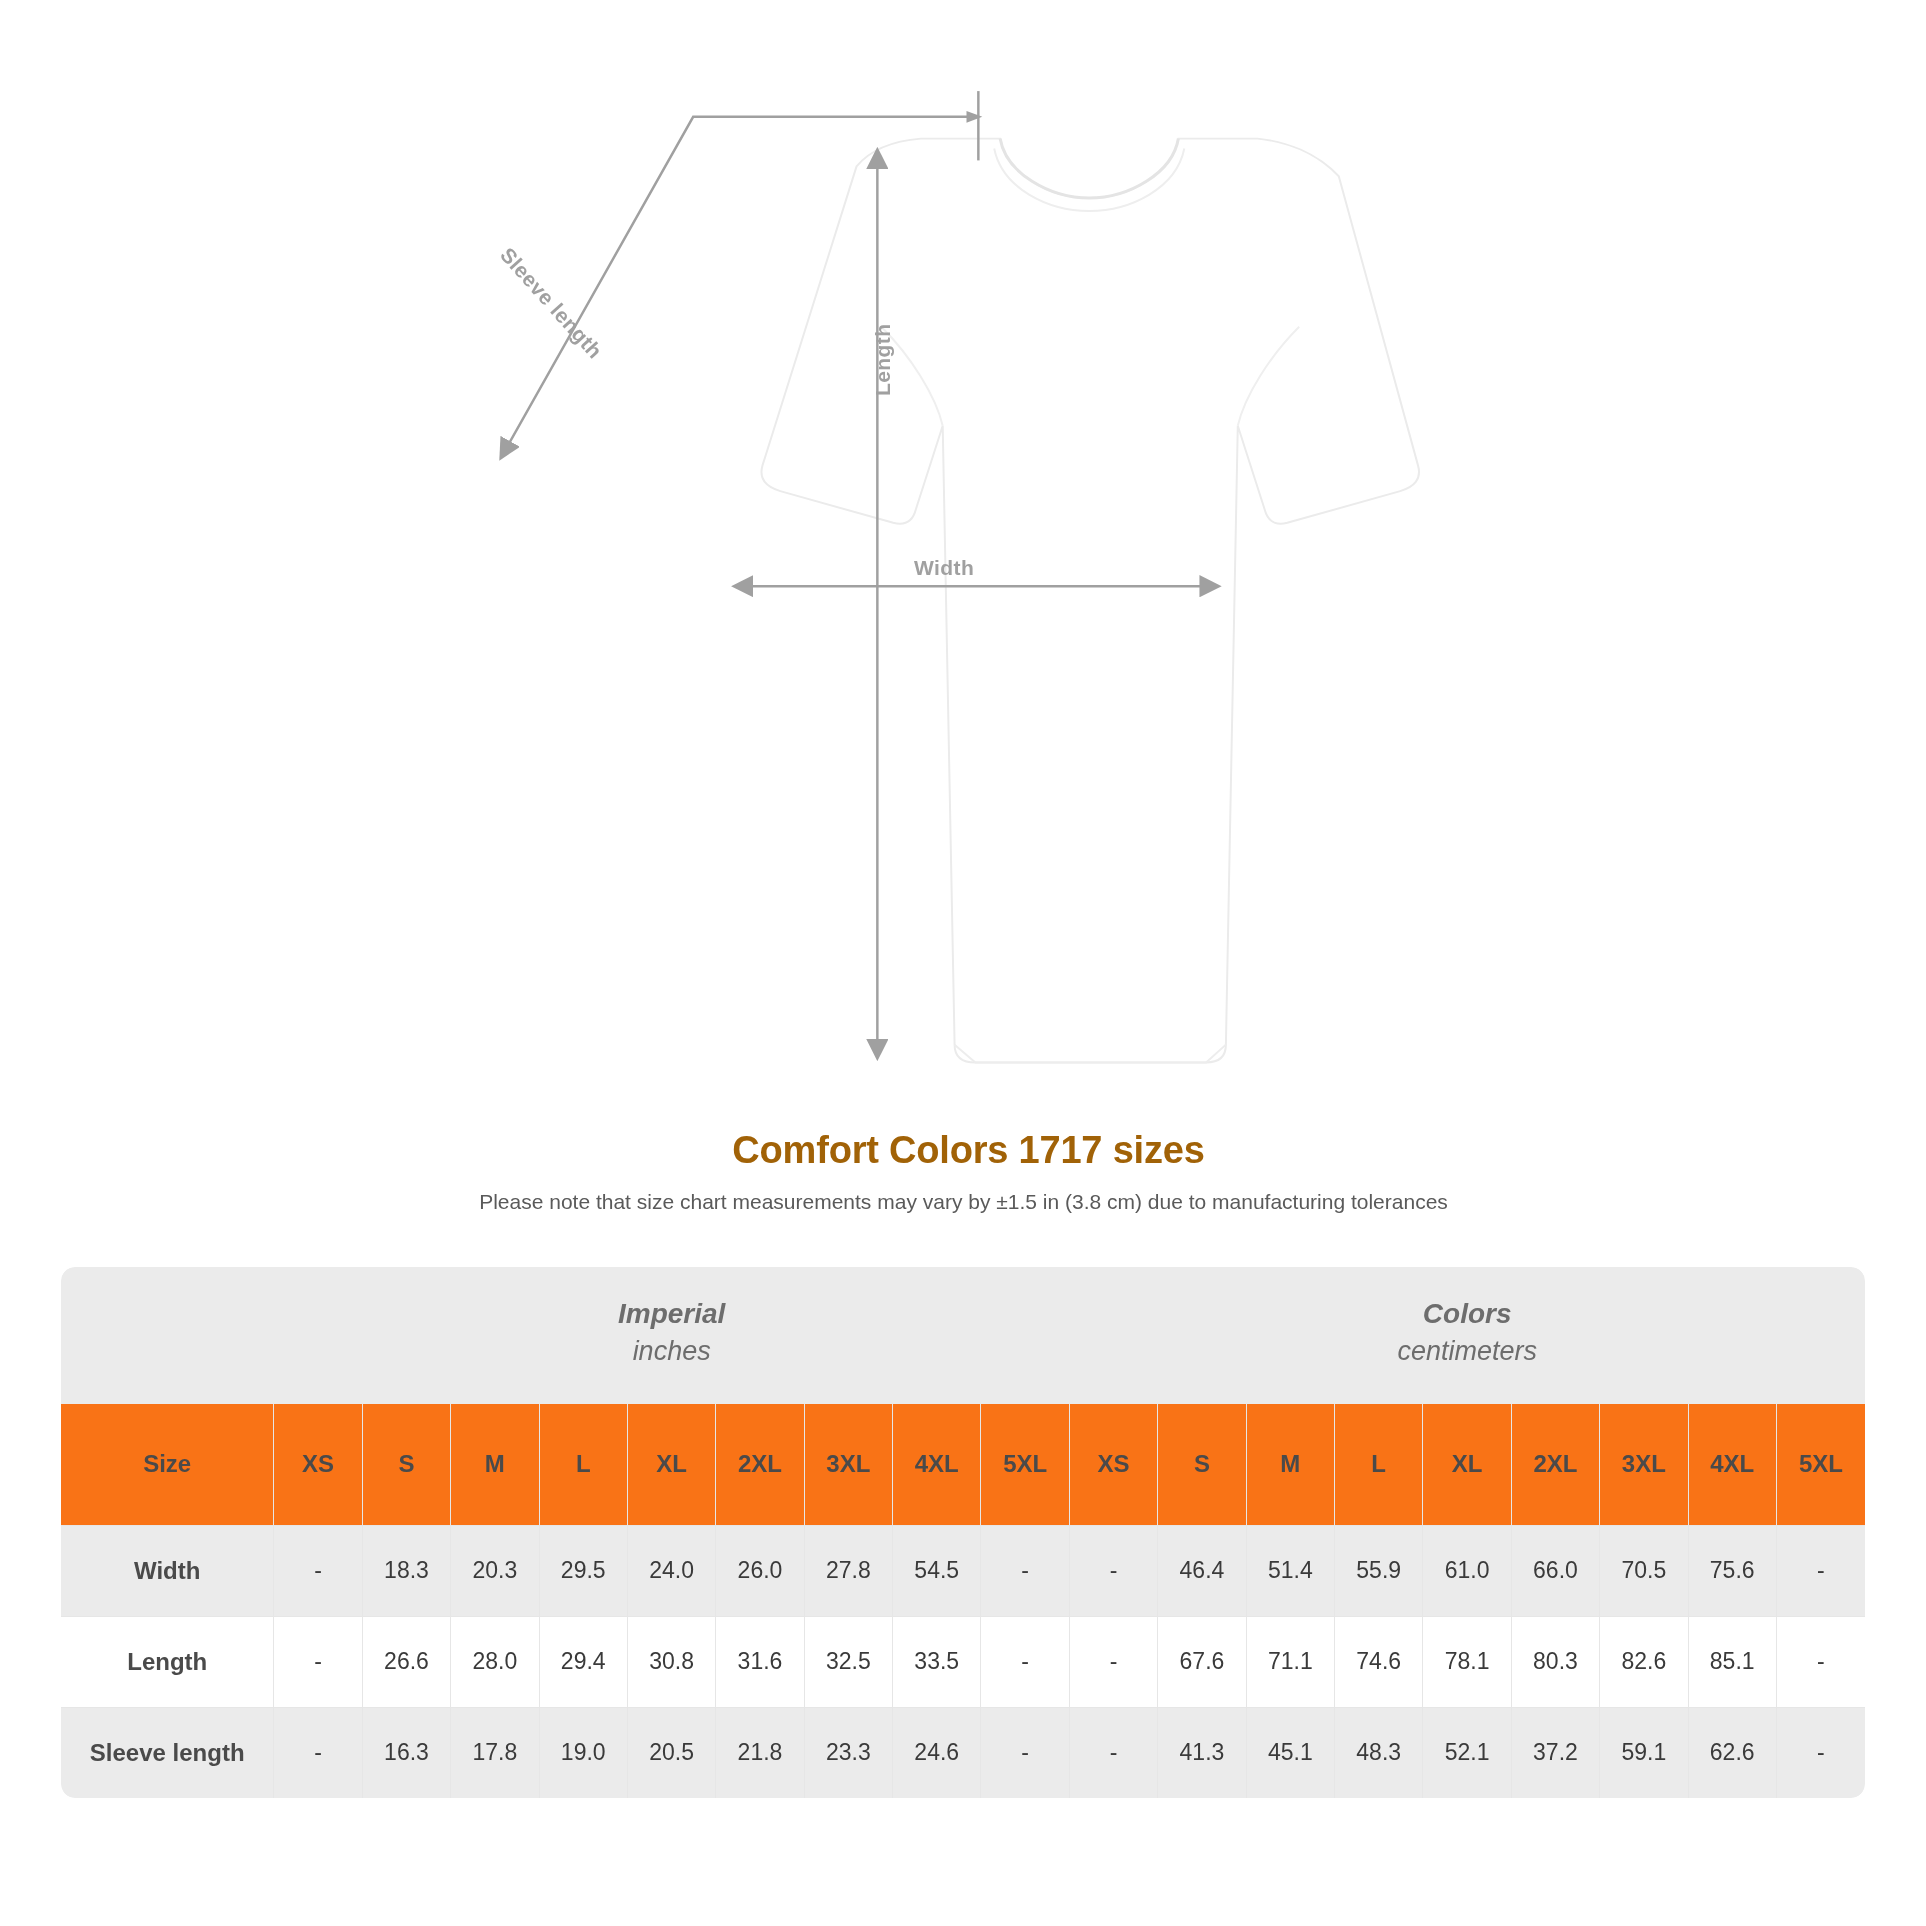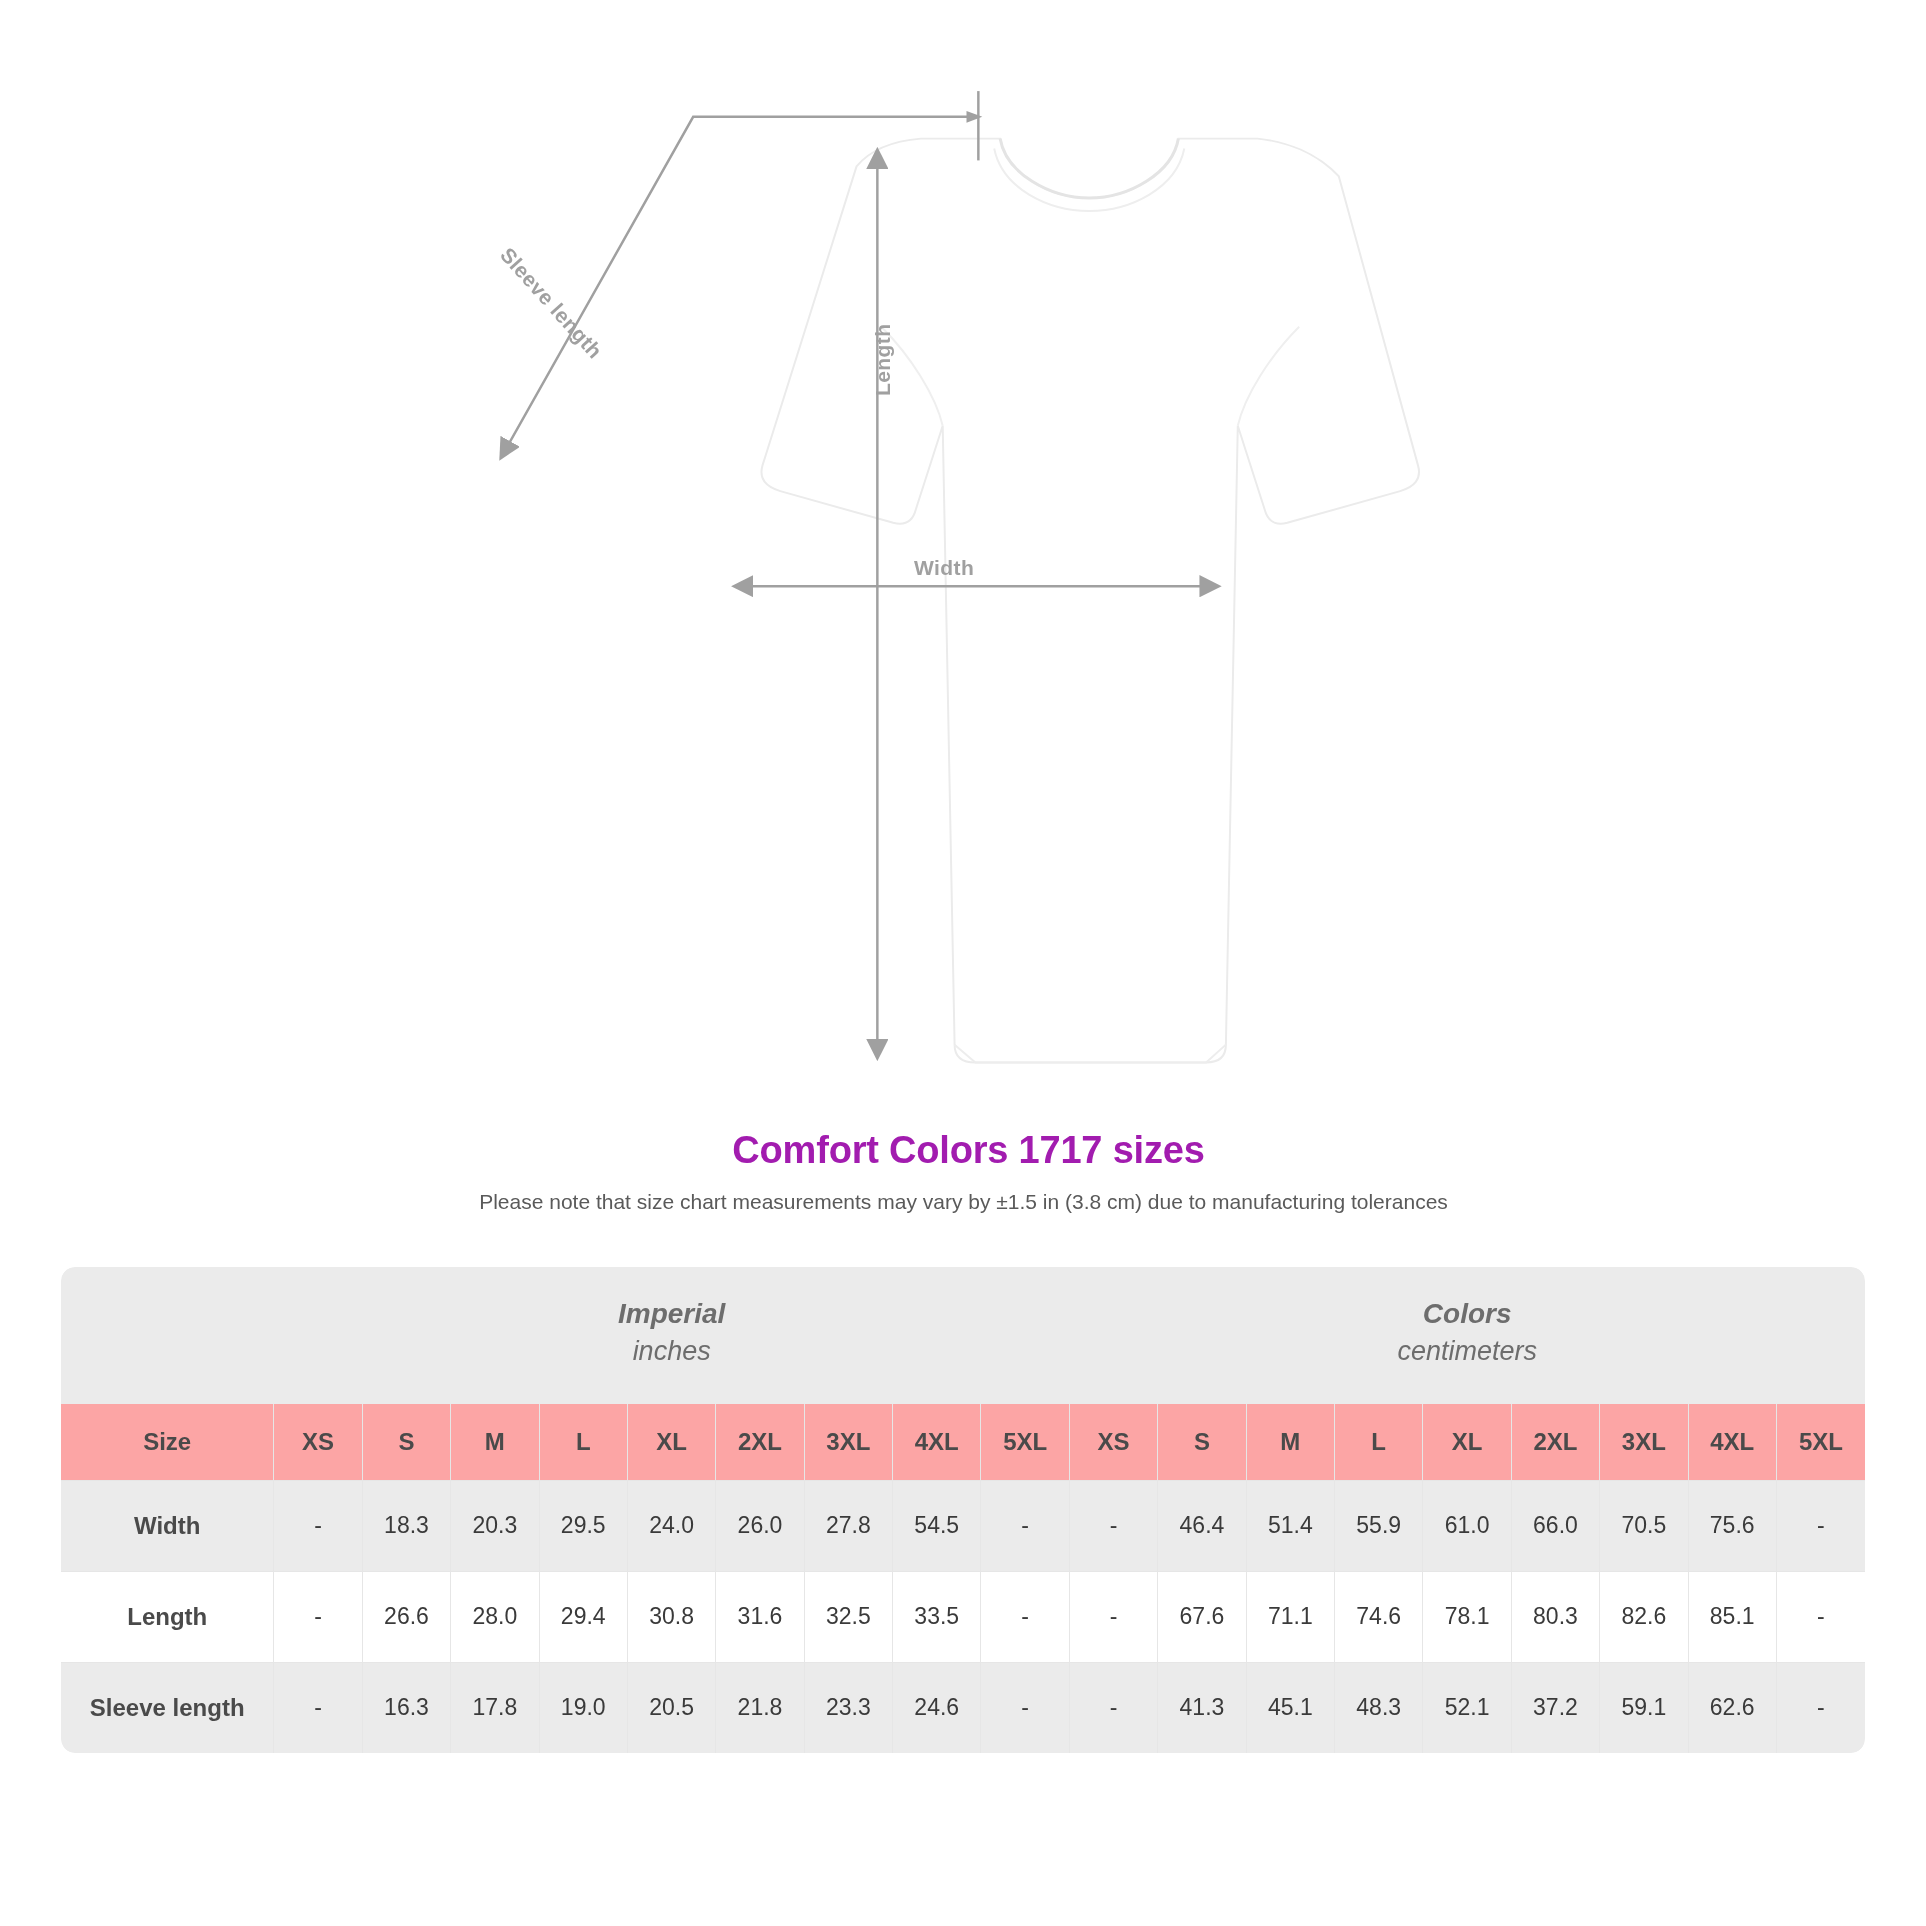--- a/index.html
+++ b/index.html
@@ -49,21 +49,21 @@
   .title-block {
     position: absolute;
     left: 0;
     top: 1129px;
     width: 1927px;
     text-align: center;
   }
   .chart-title {
     font-size: 38px;
     font-weight: bold;
-    color: #a21caf;
+    color: #a16207;
     margin: 0 0 18px 0;
     letter-spacing: -0.2px;
     padding-left: 10px;
   }
   .chart-note {
     font-size: 21px;
     color: #5a5a5a;
     margin: 0;
   }
 
@@ -102,22 +102,22 @@
     line-height: 1.15;
   }
   .unit-sub {
     font-size: 27px;
     font-style: italic;
     color: #6d6d6d;
     line-height: 1.6;
   }
 
   tr.head-row td {
-    height: 76px;
-    background: #fca5a5;
+    height: 121px;
+    background: #f97316;
     font-weight: bold;
     color: #4a4a4a;
     font-size: 24px;
     border-left: 1px solid #e6e6e6;
   }
   tr.head-row td.first-col {
     border-left: none;
     font-size: 24px;
   }
 

